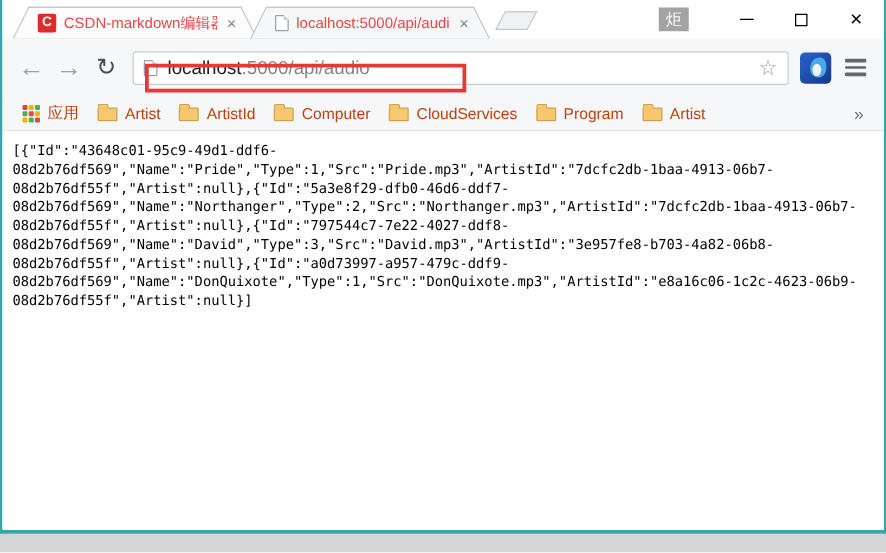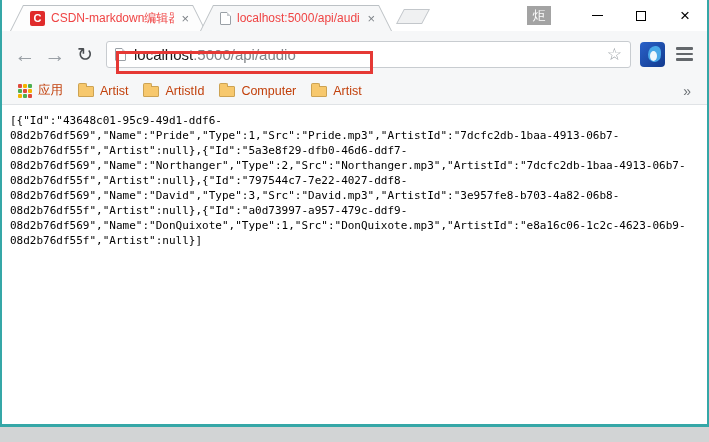--- a/index.html
+++ b/index.html
@@ -223,20 +223,28 @@
       <span class="bm-item">
         <span class="folder-icon"></span>
         <span class="bm-label">ArtistId</span>
       </span>
       <span class="bm-item">
         <span class="folder-icon"></span>
         <span class="bm-label">Computer</span>
       </span>
       <span class="bm-item">
         <span class="folder-icon"></span>
+        <span class="bm-label">CloudServices</span>
+      </span>
+      <span class="bm-item">
+        <span class="folder-icon"></span>
+        <span class="bm-label">Program</span>
+      </span>
+      <span class="bm-item">
+        <span class="folder-icon"></span>
         <span class="bm-label">Artist</span>
       </span>
 
       <span class="bm-spacer"></span>
       <span class="overflow-glyph">»</span>
     </div>
 
     <div class="content">
       <div class="json-line">[{"Id":"43648c01-95c9-49d1-ddf6-</div>
       <div class="json-line">08d2b76df569","Name":"Pride","Type":1,"Src":"Pride.mp3","ArtistId":"7dcfc2db-1baa-4913-06b7-</div>

